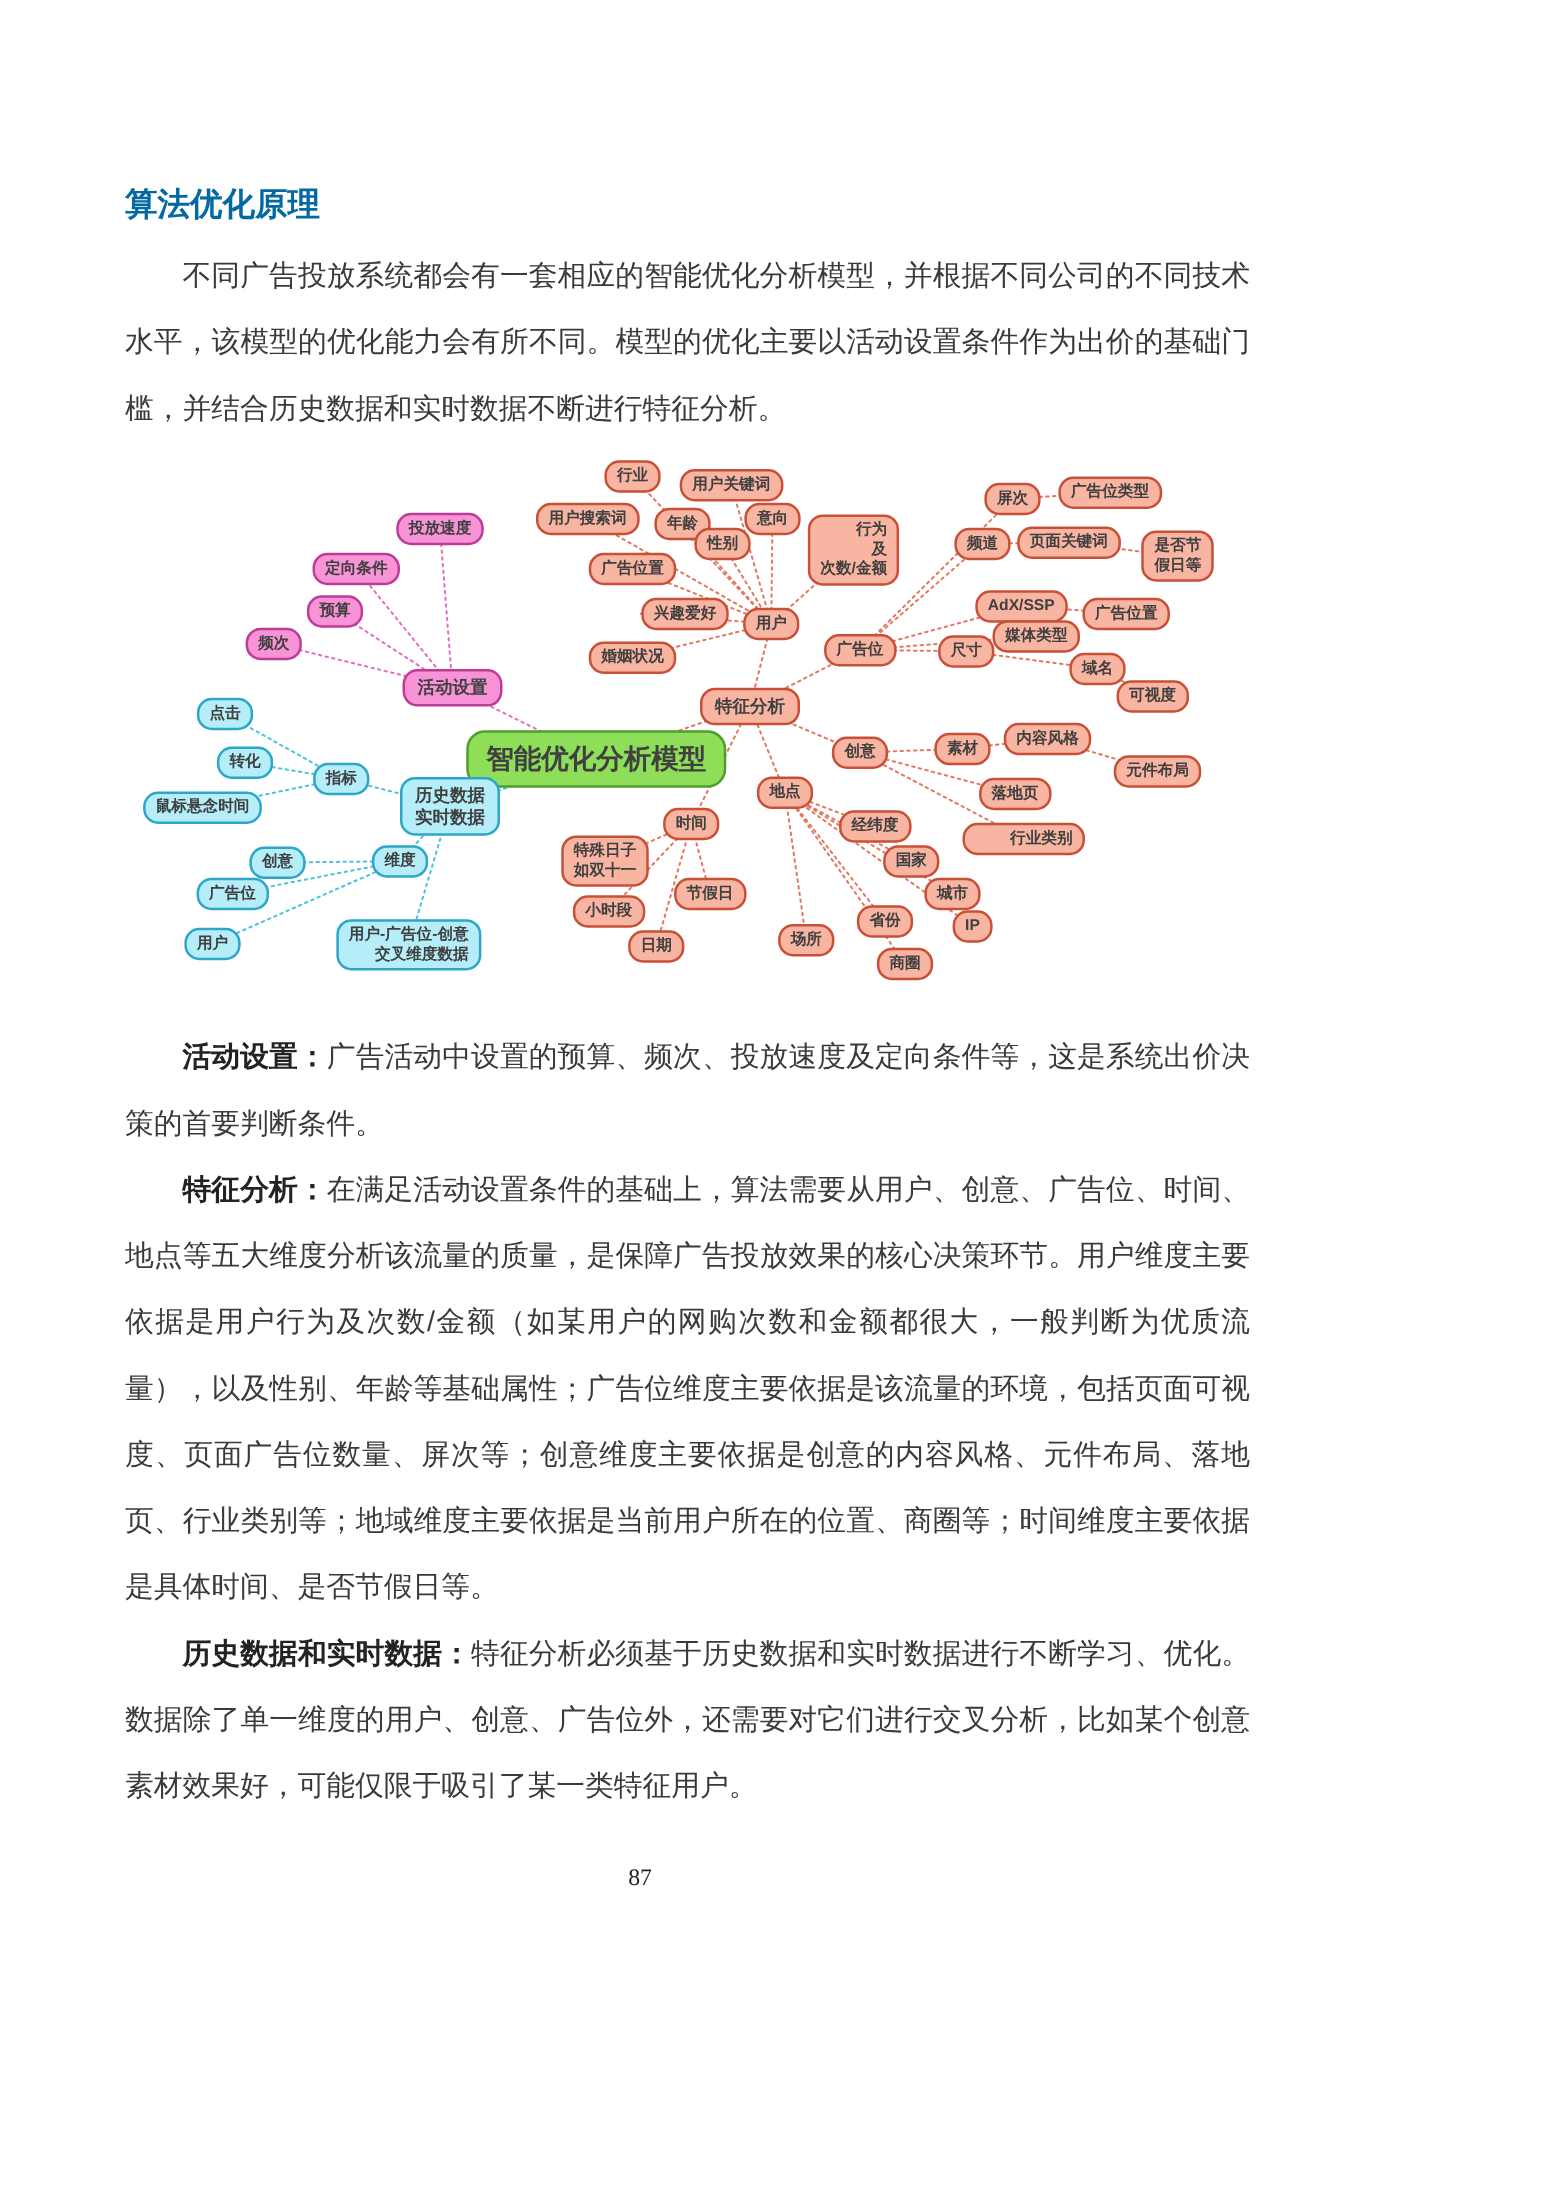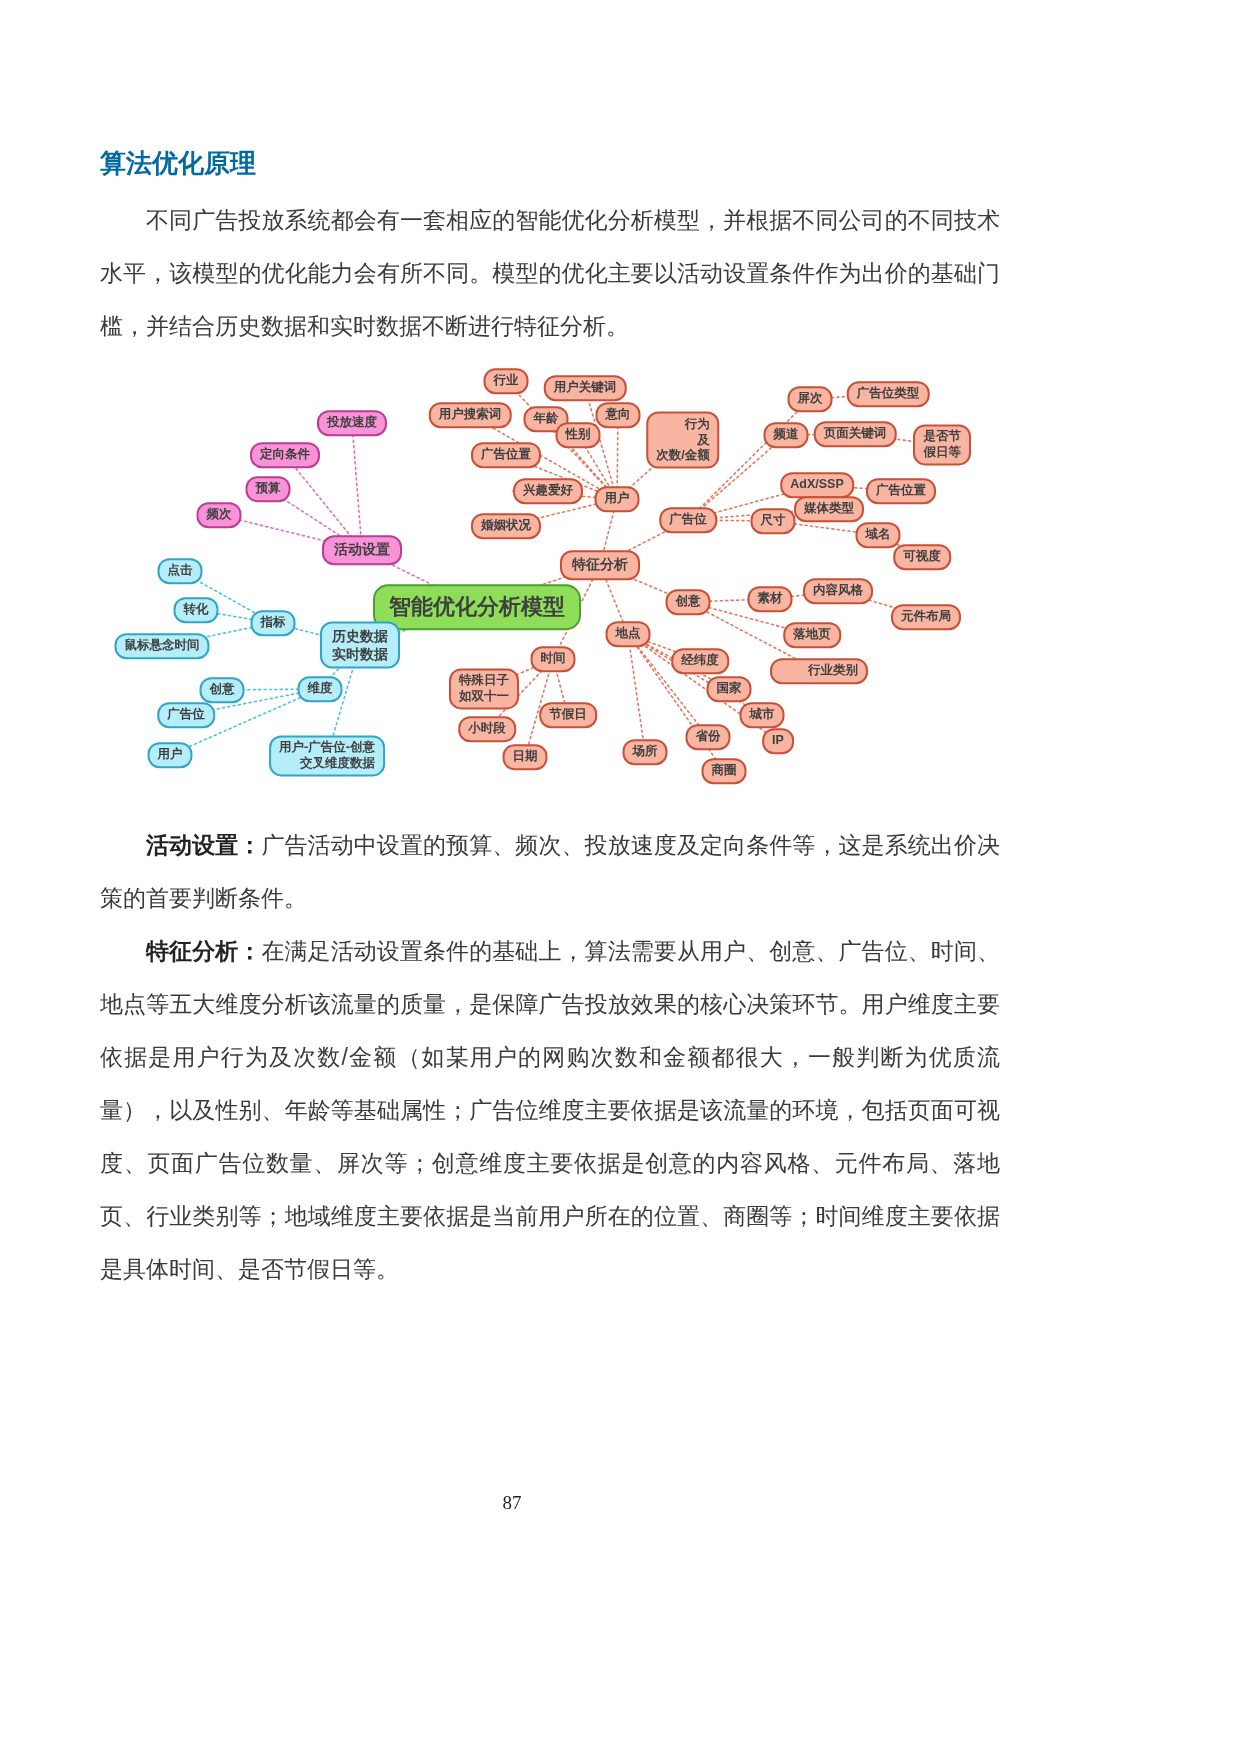--- a/index.html
+++ b/index.html
@@ -179,17 +179,18 @@
 如双十一</div>
         <div class="mm-node" style="left: 468px; top: 348px; background: rgb(248, 181, 162); border-color: rgb(200, 80, 56);">节假日</div>
         <div class="mm-node" style="left: 387px; top: 362px; background: rgb(248, 181, 162); border-color: rgb(200, 80, 56);">小时段</div>
         <div class="mm-node" style="left: 425px; top: 390px; background: rgb(248, 181, 162); border-color: rgb(200, 80, 56);">日期</div>
       </div>
 
     <p class="para cont"><b>活动设置：</b><span>广告活动中设置的预算、频次、投放速度及定向条件等，这是系统出价决策的首要判断条件。</span></p>
 
     <p class="para cont"><b>特征分析：</b><span>在满足活动设置条件的基础上，算法需要从用户、创意、广告位、时间、地点等五大维度分析该流量的质量，是保障广告投放效果的核心决策环节。用户维度主要依据是用户行为及次数/金额（如某用户的网购次数和金额都很大，一般判断为优质流量），以及性别、年龄等基础属性；广告位维度主要依据是该流量的环境，包括页面可视度、页面广告位数量、屏次等；创意维度主要依据是创意的内容风格、元件布局、落地页、行业类别等；地域维度主要依据是当前用户所在的位置、商圈等；时间维度主要依据是具体时间、是否节假日等。</span></p>
 
+    <p class="para cont"><b>历史数据和实时数据：</b><span>特征分析必须基于历史数据和实时数据进行不断学习、优化。数据除了单一维度的用户、创意、广告位外，还需要对它们进行交叉分析，比如某个创意素材效果好，可能仅限于吸引了某一类特征用户。</span></p>
 
   </div>
 
   <div class="page-number">87</div>
 </div>
 
 </body></html>

